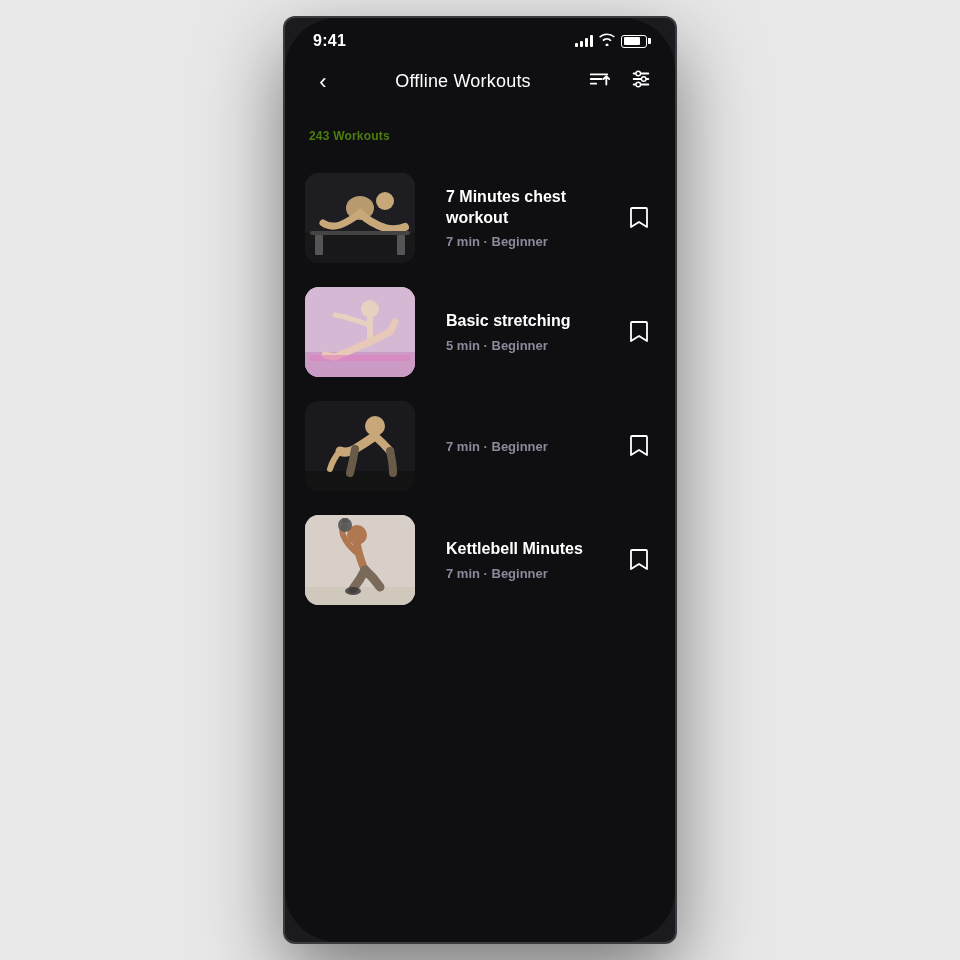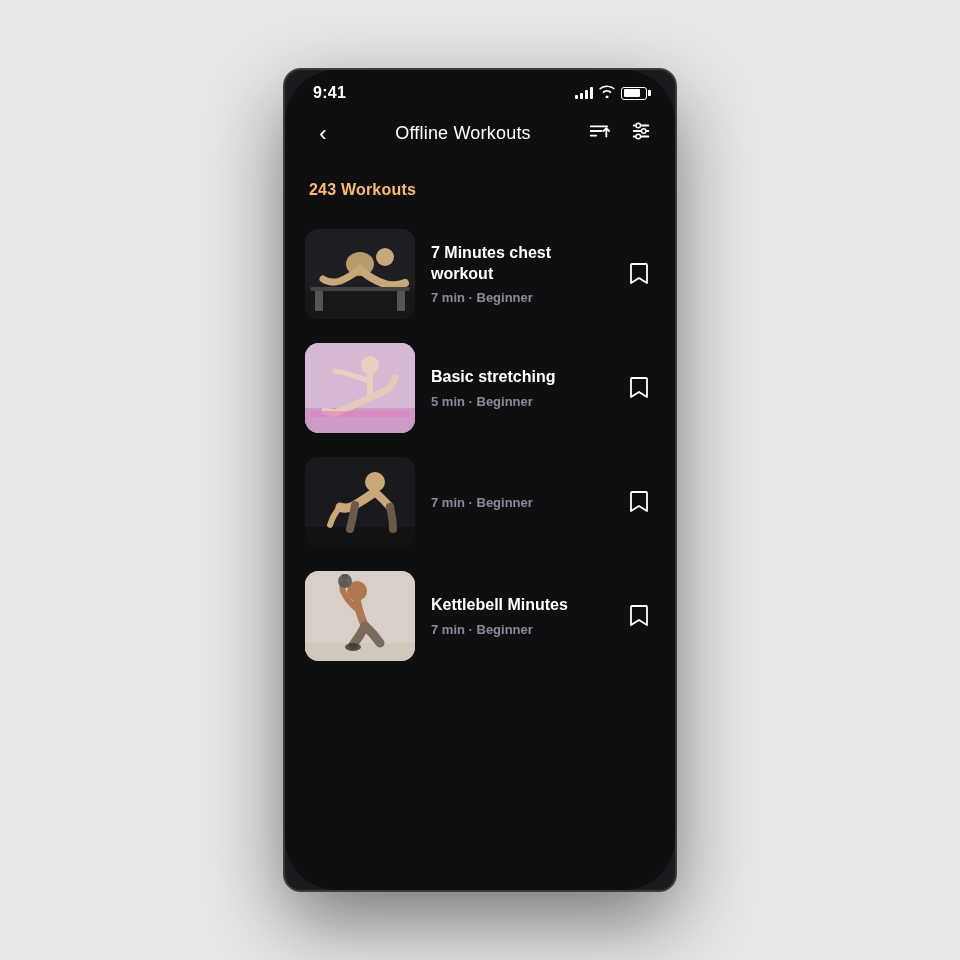--- a/index.html
+++ b/index.html
@@ -10,23 +10,23 @@
       justify-content: center;
       align-items: center;
       min-height: 100vh;
       width: 960px;
       height: 960px;
       font-family: -apple-system, BlinkMacSystemFont, 'Helvetica Neue', Arial, sans-serif;
     }
 
     .phone-outer {
       width: 390px;
-      height: 820px;
+      height: 924px;
       background: #1a1a1f;
-      border-radius: 16px;
+      border-radius: 10px;
       position: relative;
       box-shadow:
         0 0 0 2px #3a3a3f,
         0 30px 80px rgba(0,0,0,0.5);
       overflow: hidden;
     }
 
     
     .phone-outer::before {
       content: '';
@@ -185,22 +185,22 @@
     
     .content {
       flex: 1;
       overflow-y: auto;
       padding: 10px 0;
     }
 
     .content::-webkit-scrollbar { display: none; }
 
     .workouts-count {
-      color: #fdba74;
-      font-size: 16px;
+      color: #4d7c0f;
+      font-size: 12px;
       font-weight: 600;
       padding: 10px 24px 18px;
       letter-spacing: 0.2px;
     }
 
     .workout-list {
       display: flex;
       flex-direction: column;
       gap: 0;
     }
@@ -242,20 +242,21 @@
 
     
     .thumb-figure {
       width: 100%;
       height: 100%;
     }
 
     .workout-info {
       flex: 1;
       min-width: 0;
+      margin-left: 15px;
     }
 
     .workout-name {
       color: #ffffff;
       font-size: 16px;
       font-weight: 600;
       margin-bottom: 6px;
       line-height: 1.3;
     }
 

